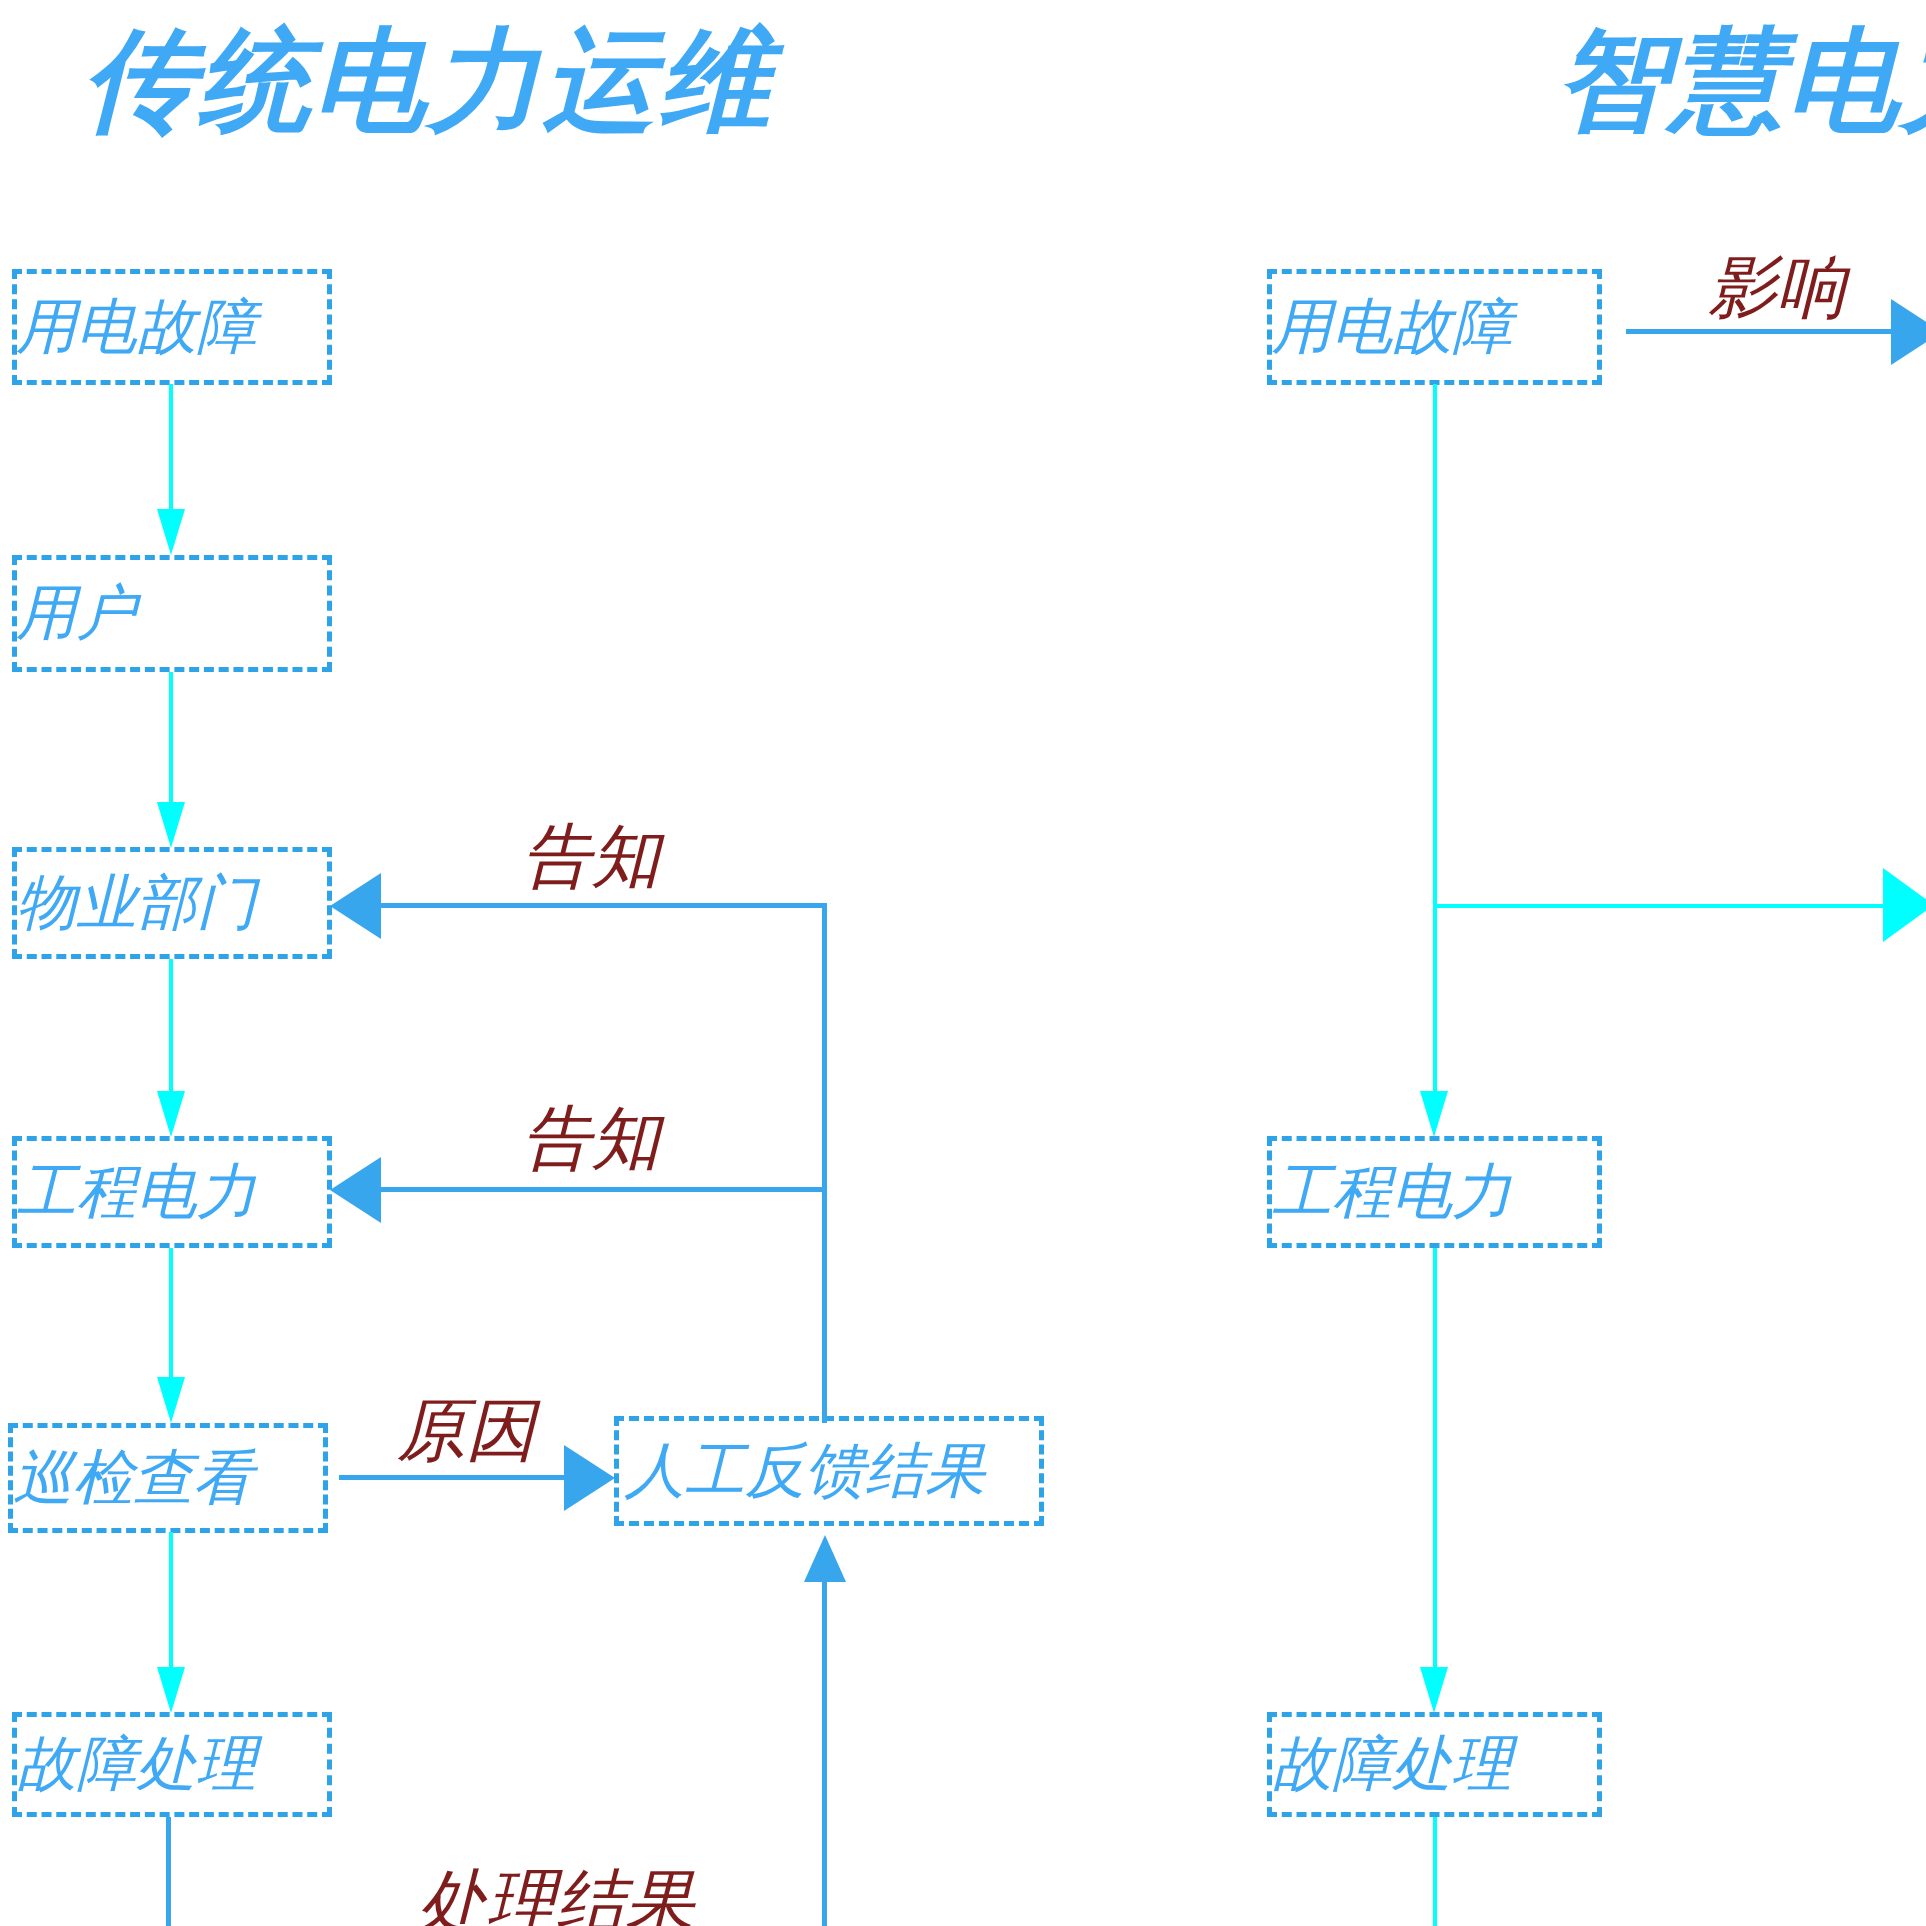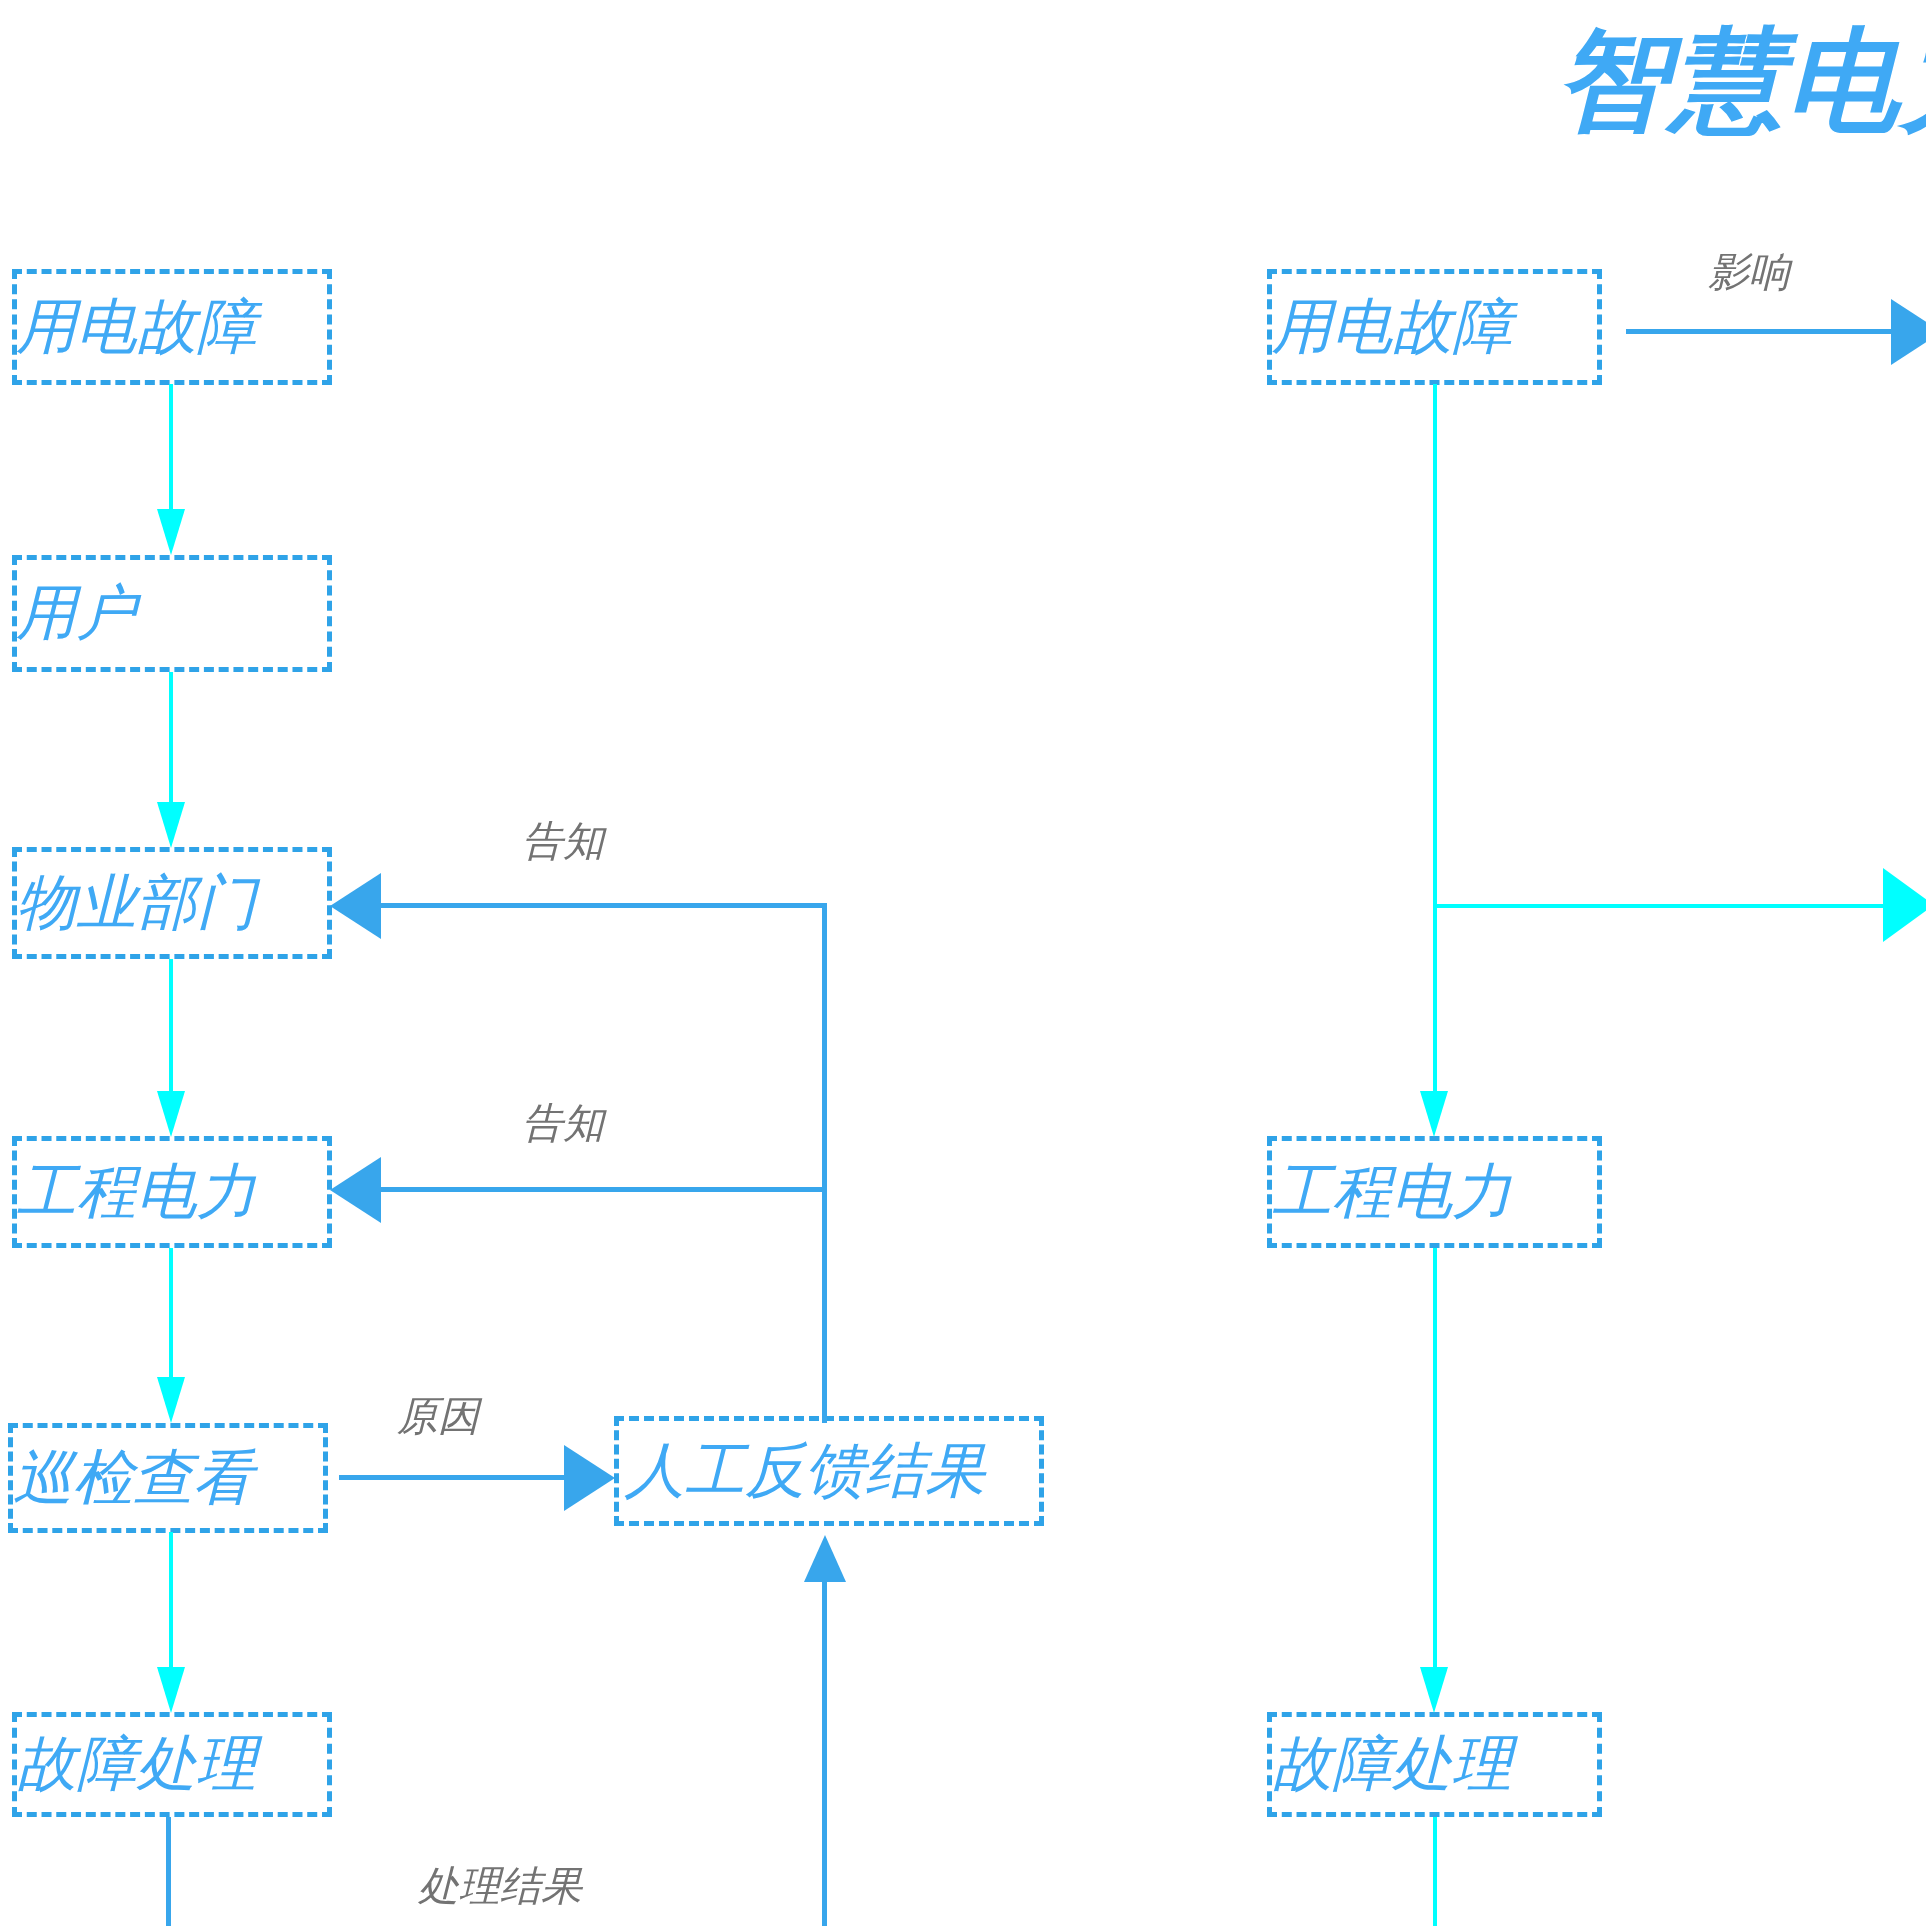--- a/index.html
+++ b/index.html
@@ -24,41 +24,42 @@
     box-sizing:border-box;
     border:5px dashed #2FA3E8;
     display:flex;align-items:center;justify-content:flex-start;
     color:#3FA9F5;
     font-size:60px;
     font-style:italic;
     white-space:nowrap;
   }
   .elab{
     position:absolute;
-    color:#737373;
-    font-size:41px;
+    color:#7f1d1d;
+    font-size:69px;
     font-style:italic;
     white-space:nowrap;
     line-height:1.1;
   }
   .hline,.vline{position:absolute;}
   .cyan{background:#00FFFF;}
   .blue{background:#38A6EC;}
   .tri{position:absolute;width:0;height:0;}
   .t-down-cyan{border-left:14.6px solid transparent;border-right:14.6px solid transparent;border-top:46px solid #00FFFF;}
   .t-right-cyan{border-top:37px solid transparent;border-bottom:37px solid transparent;border-left:51px solid #00FFFF;}
   .t-right-blue{border-top:33px solid transparent;border-bottom:33px solid transparent;border-left:51px solid #38A6EC;}
   .t-left-blue{border-top:33px solid transparent;border-bottom:33px solid transparent;border-right:51px solid #38A6EC;}
   .t-up-blue{border-left:21px solid transparent;border-right:21px solid transparent;border-bottom:47px solid #38A6EC;}
 </style>
 </head>
 <body>
 
 <div id="canvas">
 
+  <div class="title" style="left:83px;top:5.8px;">传统电力运维</div>
   <div class="title" style="left:1556px;top:5.8px;">智慧电力运维</div>
 
   <div>
 
     <div class="box" style="left:11.6px;top:269px;width:320px;height:116px;">
       <span>用电故障</span>
     </div>
     <div class="box" style="left:11.6px;top:555px;width:320px;height:117px;">
       <span>用户</span>
     </div>

